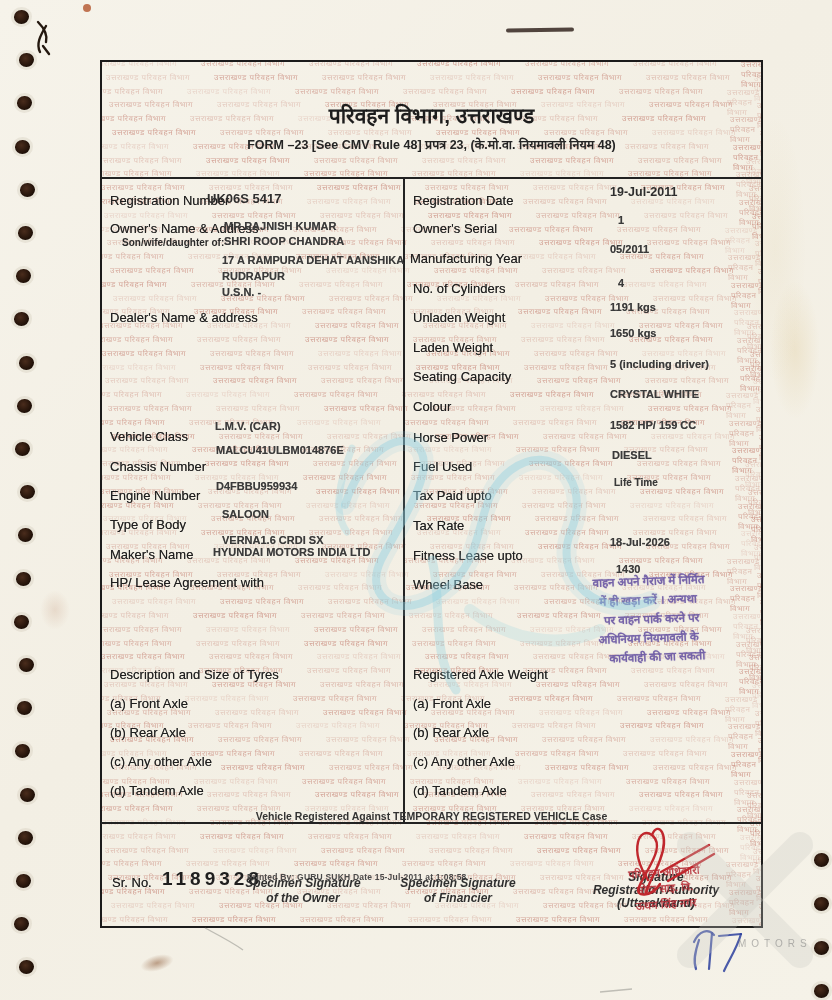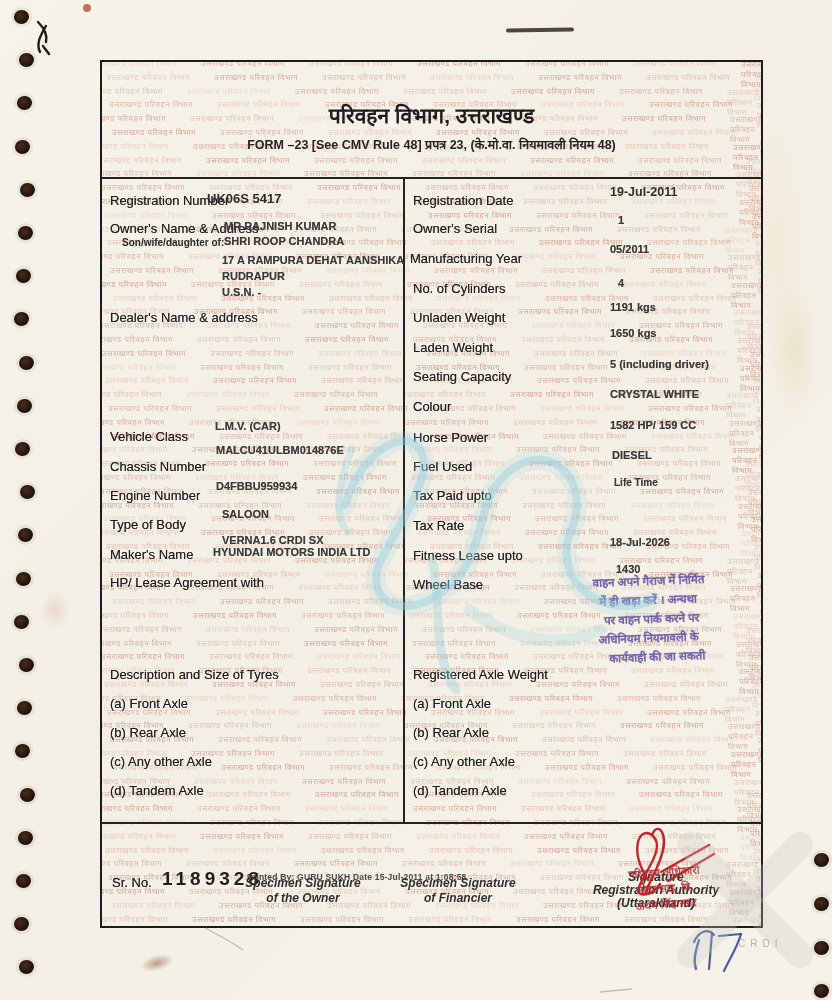--- a/index.html
+++ b/index.html
@@ -585,20 +585,21 @@
 
   <div class="abs val" style="left:616px;top:563px;">1430</div>
   <div class="abs lbl" style="left:413px;top:577px;">Wheel Base</div>
 
   <div class="abs lbl" style="left:413px;top:667px;">Registered  Axle Weight</div>
   <div class="abs lbl" style="left:413px;top:696px;">(a)  Front Axle</div>
   <div class="abs lbl" style="left:413px;top:725px;">(b)  Rear Axle</div>
   <div class="abs lbl" style="left:413px;top:754px;">(c)  Any other Axle</div>
   <div class="abs lbl" style="left:413px;top:783px;">(d)  Tandem  Axle</div>
 
+  <div class="abs" style="left:100px;top:810px;width:663px;text-align:center;font-size:10.5px;font-weight:bold;color:#333;">Vehicle Registered Against TEMPORARY REGISTERED VEHICLE Case</div>
 
   <div class="abs lbl" style="left:112px;top:875px;">Sr. No.</div>
   <div class="abs srno" style="left:162px;top:868px;">1189328</div>
   <div class="abs printed" style="left:247px;top:872px;">Printed By: GURU SUKH Date 15-Jul-2011 at 1:08:58</div>
 
   <div class="abs spec" style="left:228px;top:876px;">Specimen Signature</div>
   <div class="abs spec" style="left:228px;top:891px;">of the Owner</div>
 
   <div class="abs spec" style="left:383px;top:876px;">Specimen Signature</div>
   <div class="abs spec" style="left:383px;top:891px;">of Financier</div>
@@ -666,21 +667,21 @@
     </g>
     <circle cx="77" cy="8" r="4" fill="#b3542c" fill-opacity=".8"></circle>
   </svg>
 
   <svg width="832" height="1000" style="left:0;top:0;pointer-events:none;">
     <g fill="none" stroke="#c9c9c4" stroke-opacity="0.3" stroke-width="26" stroke-linecap="round">
       <path d="M690,845 L800,955"></path>
       <path d="M800,845 L690,955"></path>
     </g>
   </svg>
-  <div class="abs india-wm" style="left:738px;top:938px;">CRDI</div>
+  <div class="abs india-wm" style="left:738px;top:938px;">MOTORS</div>
 
   <div id="holes">
       <div class="hole" style="left: 14px; top: 10px;"></div>
       <div class="hole" style="left: 19px; top: 53.2px;"></div>
       <div class="hole" style="left: 17px; top: 96.4px;"></div>
       <div class="hole" style="left: 15px; top: 139.6px;"></div>
       <div class="hole" style="left: 20px; top: 182.8px;"></div>
       <div class="hole" style="left: 18px; top: 226px;"></div>
       <div class="hole" style="left: 16px; top: 269.2px;"></div>
       <div class="hole" style="left: 14px; top: 312.4px;"></div>

